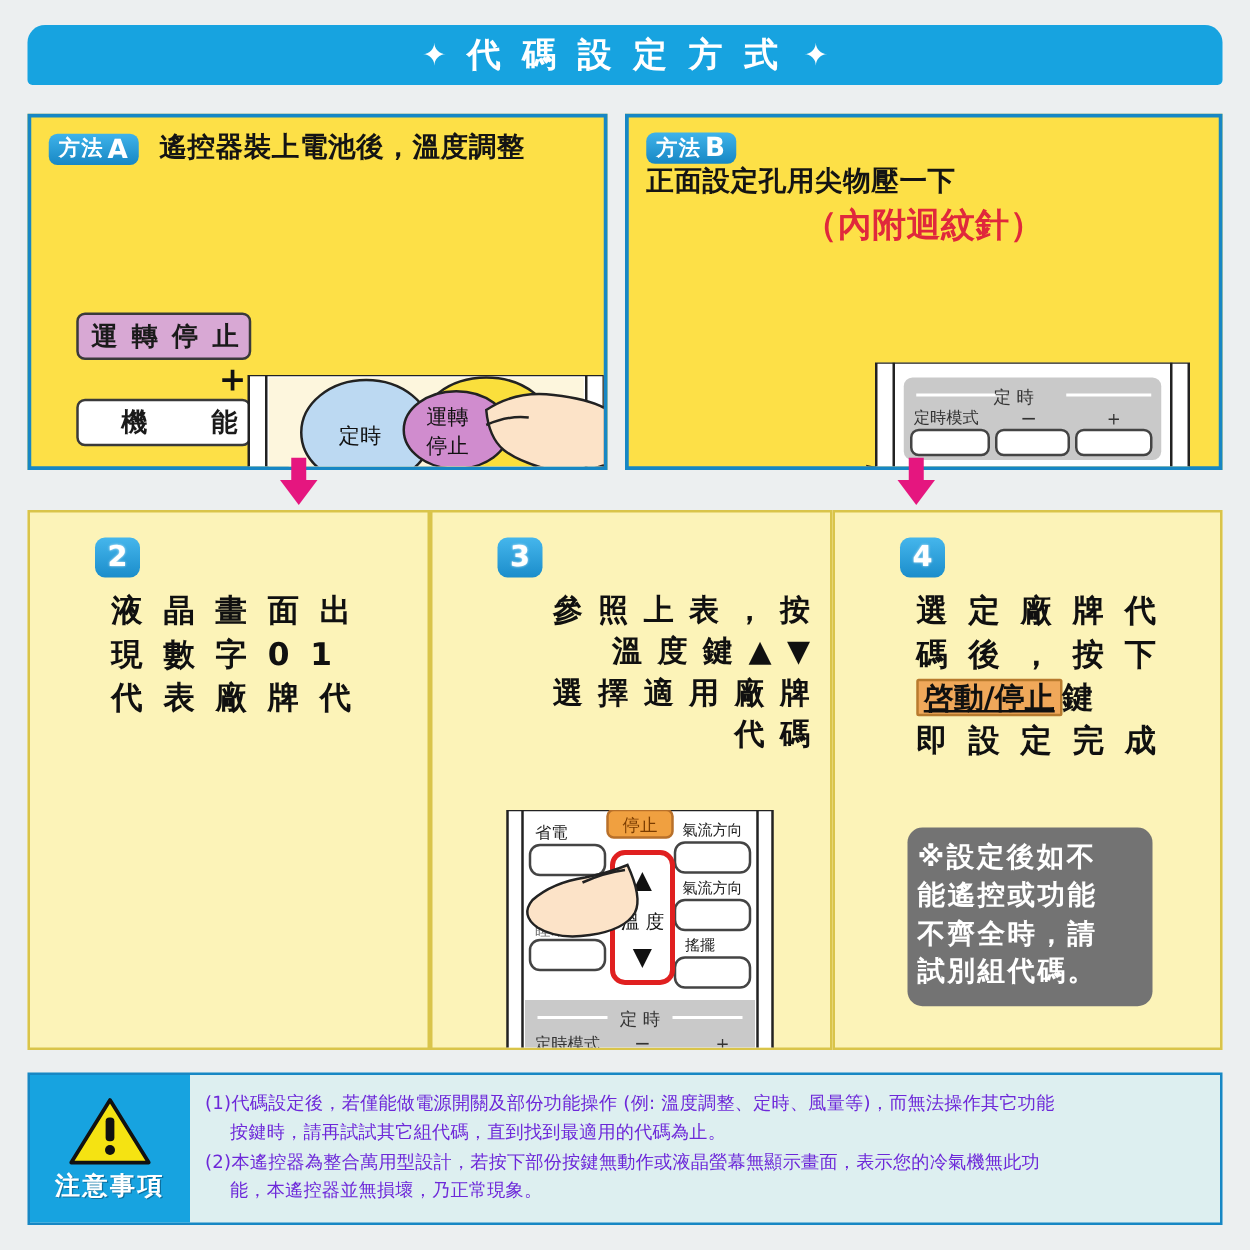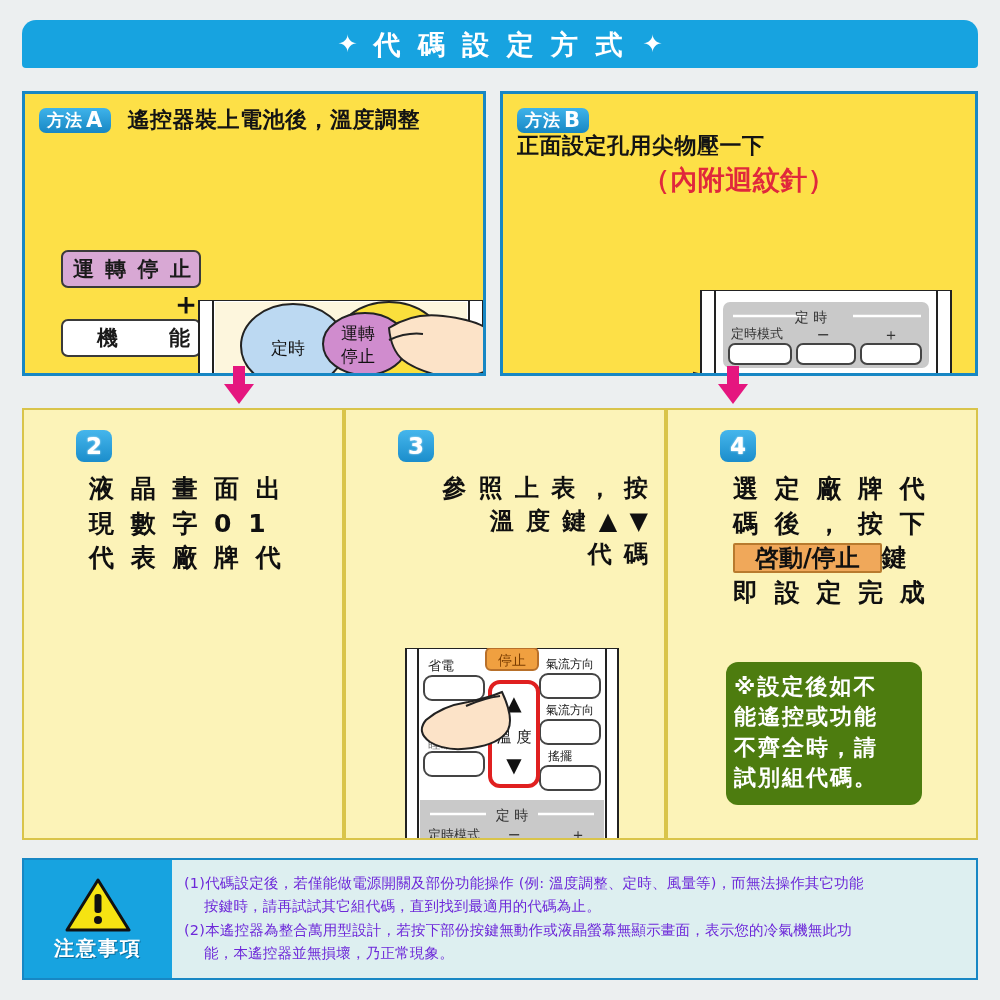--- a/index.html
+++ b/index.html
@@ -171,32 +171,33 @@
     line-height: 1.38;
     letter-spacing: 4px;
     margin-left: 13px;
   }
   .step-text .line { white-space: nowrap; }
   .inline-chip {
     display: inline-block;
     background: #f0a85a;
     border: 2px solid #b87a2e;
     border-radius: 2px;
-    padding: 0 20px;
+    padding: 0 4px;
     letter-spacing: 0px;
     font-size: 24px;
     line-height: 1.1;
+    text-decoration: underline;
   }
 
   
   .blue-note {
     position: absolute;
     left: 58px; top: 252px;
     width: 196px;
-    background: #4d7c0f;
+    background: #737373;
     border-radius: 12px;
     color: #ffffff;
     font-size: 22px;
     font-weight: bold;
     line-height: 1.38;
     letter-spacing: 2px;
     padding: 10px 6px 12px 8px;
     box-sizing: border-box;
   }
   .blue-note .line { white-space: nowrap; }
@@ -205,21 +206,21 @@
   .notice-bar {
     position: absolute;
     left: 22px; top: 858px;
     width: 956px; height: 122px;
     border: 2px solid #1787c4;
     box-sizing: border-box;
     display: flex;
     background: #ddeff0;
   }
   .notice-left {
-    width: 148px;
+    width: 128px;
     background: #17a3e0;
     display: flex;
     flex-direction: column;
     align-items: center;
     justify-content: center;
     gap: 2px;
     flex: none;
   }
   .notice-left-label {
     color: #ffffff;
@@ -354,20 +355,21 @@
       <div class="line">代 表 廠 牌 代</div>
     </div>
 
   </div>
 
   <div class="step-panel" id="step-3">
     <div class="step-badge">3</div>
     <div class="step-text" style="letter-spacing:2px; font-size:24px;text-align:right;">
       <div class="line">參 照 上 表 ， 按</div>
       <div class="line">溫 度 鍵 ▲ ▼</div>
+      <div class="line">選 擇 適 用 廠 牌</div>
       <div class="line">代 碼</div>
     </div>
 
     <svg class="illus" style="left:52px; top:238px;" width="228" height="194" viewBox="0 0 228 194">
       <rect x="8" y="0" width="212" height="194" fill="#ffffff" stroke="#222" stroke-width="2"></rect>
       <line x1="20" y1="0" x2="20" y2="194" stroke="#222" stroke-width="2"></line>
       <line x1="208" y1="0" x2="208" y2="194" stroke="#222" stroke-width="2"></line>
 
       <rect x="88" y="0" width="52" height="22" rx="5" fill="#f0a040" stroke="#b8702a" stroke-width="2"></rect>
       <text x="114" y="17" font-size="14" text-anchor="middle" font-family="'DejaVu Sans',sans-serif" fill="#7a3c00">停止</text>

